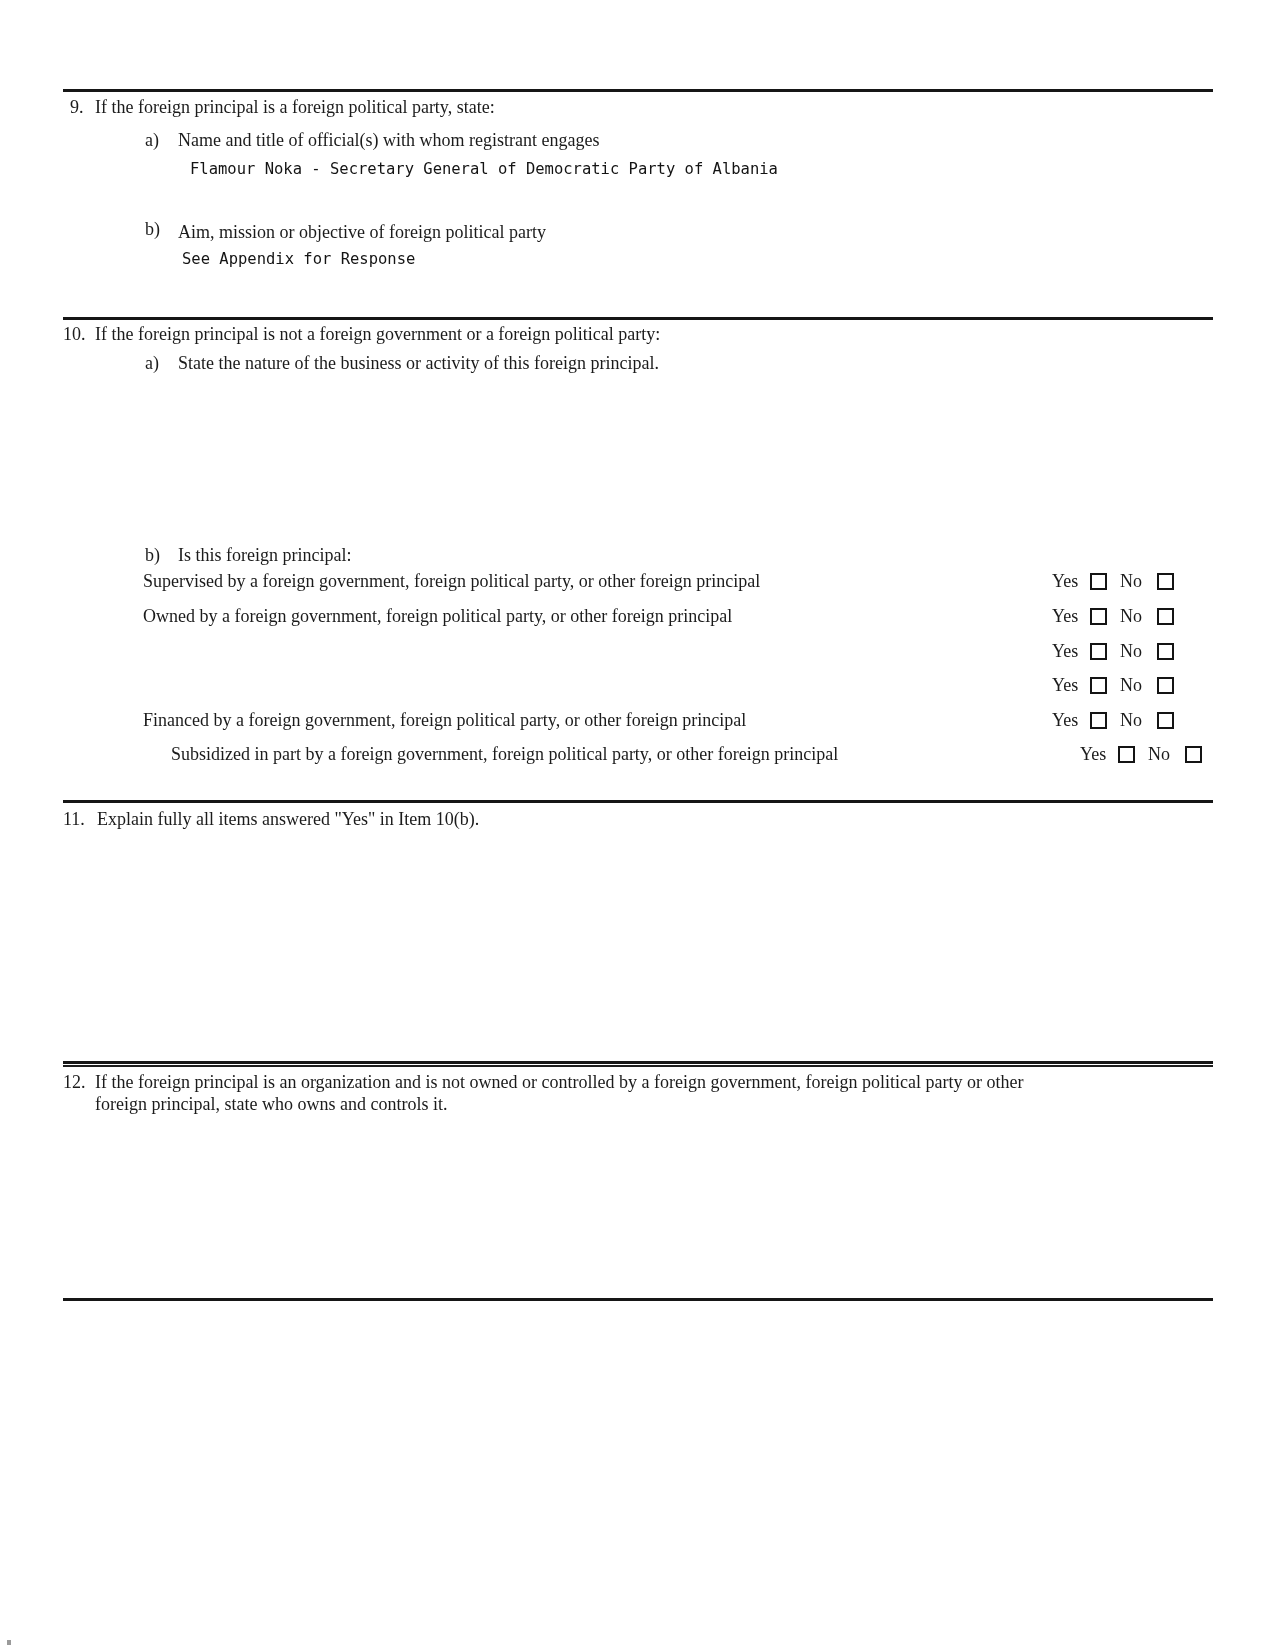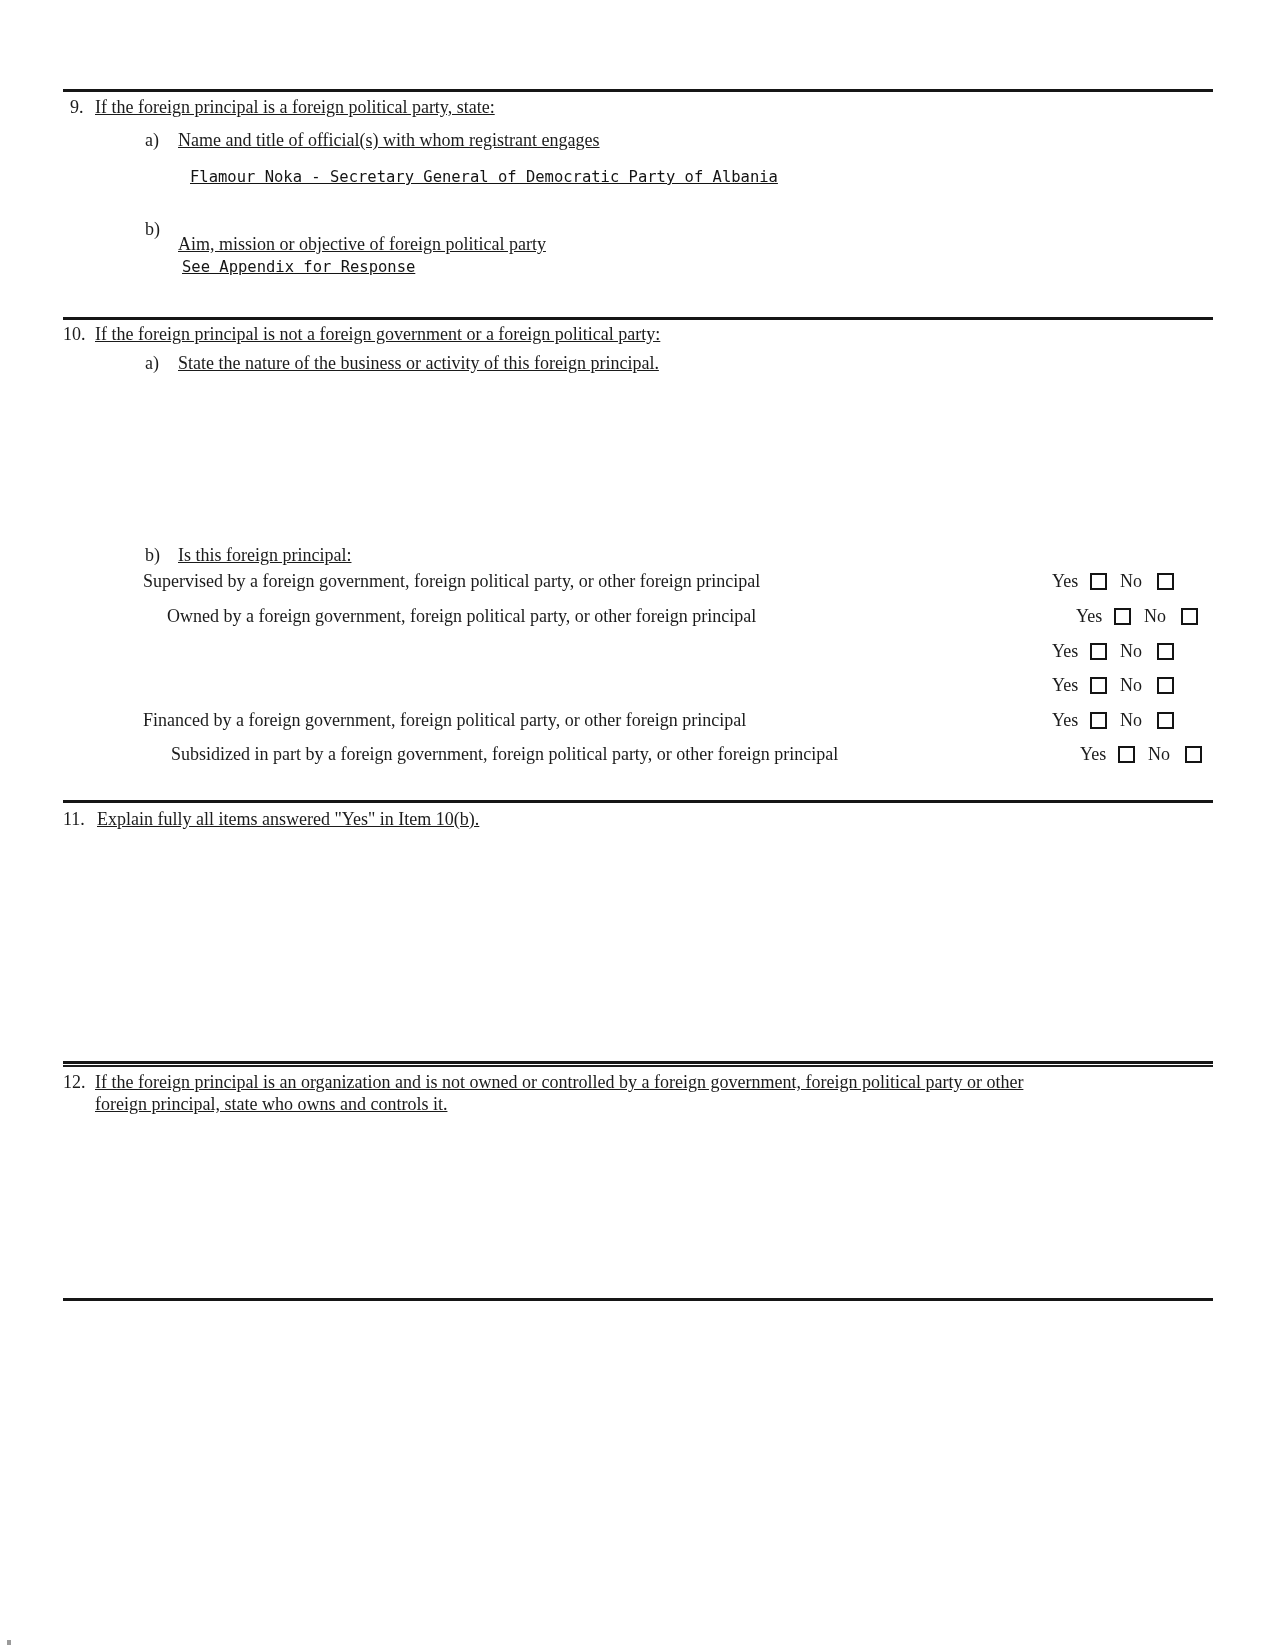--- a/index.html
+++ b/index.html
@@ -4,27 +4,27 @@
 <style>
   html, body { margin: 0; padding: 0; }
   body {
     width: 1275px; height: 1650px;
     background: #ffffff;
     position: relative;
     font-family: "Liberation Serif", serif;
     color: #1b1b1b;
     overflow: hidden;
   }
-  .abs { position: absolute; text-decoration: underline; }
+  .abs { position: absolute; }
   .t { font-size: 18px; line-height: 21px; white-space: nowrap; }
   .num { position: absolute; }
   .mono {
     font-family: "DejaVu Sans Mono", monospace;
     font-size: 15.5px; line-height: 19px;
-    white-space: nowrap; color: #141414; margin-top: 8px;
+    white-space: nowrap; color: #141414;
   }
   .hline {
     position: absolute; left: 63px; width: 1150px; height: 3px;
     background: #161616;
   }
   .dline {
     position: absolute; left: 63px; width: 1150px; height: 6px;
     box-sizing: border-box;
     border-top: 3px solid #161616;
     border-bottom: 2px solid #1d1d1d;
@@ -34,21 +34,21 @@
   .check-row .yes-label { position: absolute; left: 1052px; top: 0; }
   .check-row .no-label  { position: absolute; left: 1120px; top: 0; }
   .checkbox {
     position: absolute; top: 2px;
     width: 13px; height: 13px;
     border: 2px solid #141414; background: #ffffff;
   }
   .yes-box { left: 1090px; }
   .no-box  { left: 1157px; }
   #row-supervised { top: 571px; }
-  #row-owned      { top: 606px; margin-left: 24px; }
+  #row-owned      { top: 606px; }
   #row-directed   { top: 641px; }
   #row-controlled { top: 675px; }
   #row-financed   { top: 710px; text-align: right; }
   #row-subsidized { top: 744px; margin-left: 28px; }
   .artifact {
     position: absolute; left: 7px; top: 1640px;
     width: 4px; height: 5px; background: #9a9a9a;
   }
 </style>
 </head>
@@ -57,21 +57,21 @@
 <div class="hline" style="top:89px"></div>
 
 <span class="t num" style="left:70px; top:97px">9.</span>
 <span class="t abs" style="left:95px; top:97px">If the foreign principal is a foreign political party, state:</span>
 
 <span class="t num" style="left:145px; top:130px">a)</span>
 <span class="t abs" style="left:178px; top:130px">Name and title of official(s) with whom registrant engages</span>
 <span class="mono abs" style="left:190px; top:160px">Flamour Noka - Secretary General of Democratic Party of Albania</span>
 
 <span class="t num" style="left:145px; top:219px">b)</span>
-<span class="t abs" style="left:178px; top:234px">Aim, mission or objective of foreign political party</span>
+<span class="t abs" style="left:178px; top:222px">Aim, mission or objective of foreign political party</span>
 <span class="mono abs" style="left:182px; top:250px">See Appendix for Response</span>
 
 <div class="hline" style="top:317px"></div>
 
 <span class="t num" style="left:63px; top:324px">10.</span>
 <span class="t abs" style="left:95px; top:324px">If the foreign principal is not a foreign government or a foreign political party:</span>
 
 <span class="t num" style="left:145px; top:353px">a)</span>
 <span class="t abs" style="left:178px; top:353px">State the nature of the business or activity of this foreign principal.</span>
 

